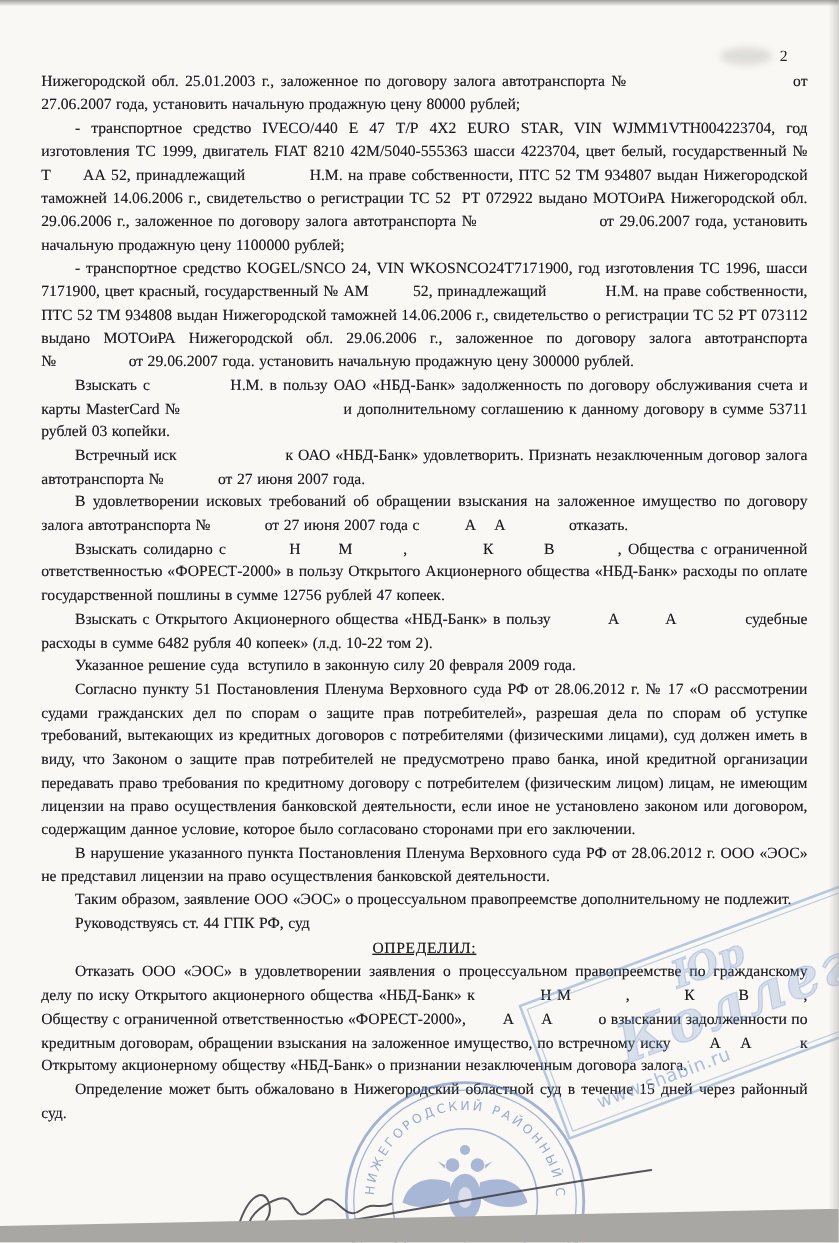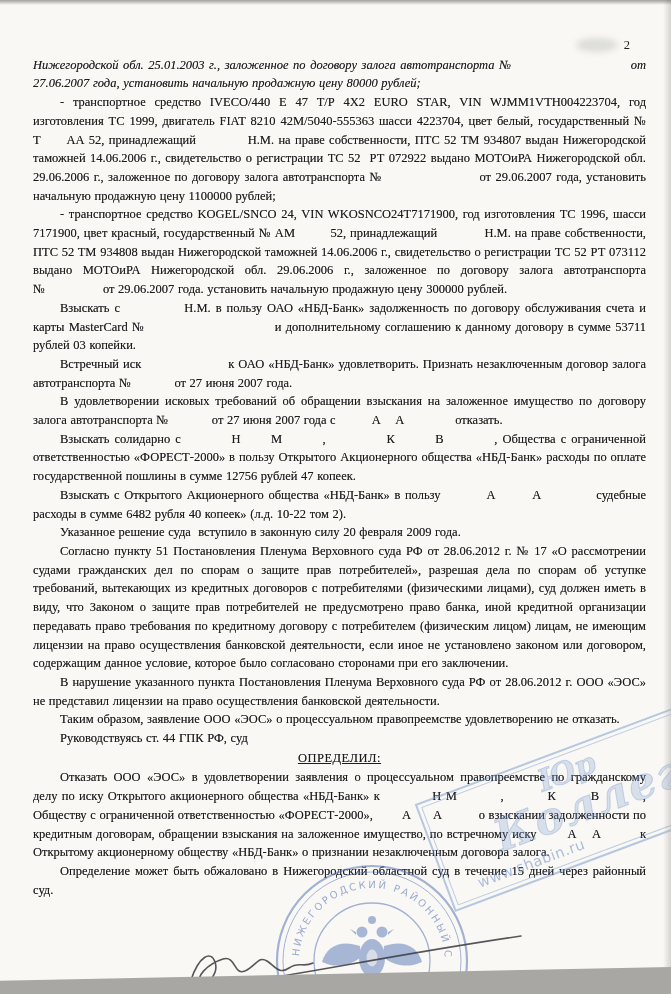--- a/index.html
+++ b/index.html
@@ -53,21 +53,21 @@
   .pagenum {
     text-align:right; padding-right:16px; margin:0 0 1px 0;
   }
   .content p {
     margin:0;
     text-align:justify;
     text-indent:27px;
     word-spacing:0.5px;
     text-shadow:0 0 0.4px rgba(30,30,35,0.55);
   }
-  .content p.no-indent { text-indent:0;font-style:italic; }
+  .content p.no-indent { text-indent:0; }
   .content p.heading {
     text-align:center; text-indent:0;
     letter-spacing:0.5px;
     margin:1px 0;
     text-decoration:underline;
   }
   
   .stamp {
     position:absolute; left:455px; top:797px; width:470px; height:115px;
     transform:rotate(-20.5deg); transform-origin:0 100%;
@@ -115,21 +115,21 @@
     <p>- транспортное средство IVECO/440 Е 47 Т/Р 4Х2 EURO STAR, VIN WJMM1VTH004223704, год изготовления ТС 1999, двигатель FIAT 8210 42М/5040-555363 шасси 4223704, цвет белый, государственный № Т&nbsp;&nbsp;&nbsp;&nbsp;&nbsp;&nbsp;АА 52, принадлежащий&nbsp;&nbsp;&nbsp;&nbsp;&nbsp;&nbsp;&nbsp;&nbsp;&nbsp;&nbsp;&nbsp;&nbsp;Н.М. на праве собственности, ПТС 52 ТМ 934807 выдан Нижегородской таможней 14.06.2006 г., свидетельство о регистрации ТС 52&nbsp; РТ 072922 выдано МОТОиРА Нижегородской обл. 29.06.2006 г., заложенное по договору залога автотранспорта №&nbsp;&nbsp;&nbsp;&nbsp;&nbsp;&nbsp;&nbsp;&nbsp;&nbsp;&nbsp;&nbsp;&nbsp;&nbsp;&nbsp;&nbsp;&nbsp;&nbsp;&nbsp;&nbsp;&nbsp;&nbsp;&nbsp;от 29.06.2007 года, установить начальную продажную цену 1100000 рублей;</p>
     <p>- транспортное средство KOGEL/SNCO 24, VIN WKOSNCO24T7171900, год изготовления ТС 1996, шасси 7171900, цвет красный, государственный № АМ&nbsp;&nbsp;&nbsp;&nbsp;&nbsp;&nbsp;&nbsp;&nbsp;&nbsp;52, принадлежащий&nbsp;&nbsp;&nbsp;&nbsp;&nbsp;&nbsp;&nbsp;&nbsp;&nbsp;&nbsp;&nbsp;&nbsp;Н.М. на праве собственности, ПТС 52 ТМ 934808 выдан Нижегородской таможней 14.06.2006 г., свидетельство о регистрации ТС 52 РТ 073112 выдано МОТОиРА Нижегородской обл. 29.06.2006 г., заложенное по договору залога автотранспорта №&nbsp;&nbsp;&nbsp;&nbsp;&nbsp;&nbsp;&nbsp;&nbsp;&nbsp;&nbsp;&nbsp;&nbsp;&nbsp;&nbsp;&nbsp;&nbsp;от 29.06.2007 года. установить начальную продажную цену 300000 рублей.</p>
     <p>Взыскать с&nbsp;&nbsp;&nbsp;&nbsp;&nbsp;&nbsp;&nbsp;&nbsp;&nbsp;&nbsp;&nbsp;&nbsp;&nbsp;Н.М. в пользу ОАО «НБД-Банк» задолженность по договору обслуживания счета и карты MasterCard №&nbsp;&nbsp;&nbsp;&nbsp;&nbsp;&nbsp;&nbsp;&nbsp;&nbsp;&nbsp;&nbsp;&nbsp;&nbsp;&nbsp;&nbsp;&nbsp;&nbsp;&nbsp;&nbsp;&nbsp;&nbsp;&nbsp;&nbsp;&nbsp;&nbsp;&nbsp;&nbsp;&nbsp;&nbsp;&nbsp;и дополнительному соглашению к данному договору в сумме 53711 рублей 03 копейки.</p>
     <p>Встречный иск&nbsp;&nbsp;&nbsp;&nbsp;&nbsp;&nbsp;&nbsp;&nbsp;&nbsp;&nbsp;&nbsp;&nbsp;&nbsp;&nbsp;&nbsp;&nbsp;&nbsp;&nbsp;&nbsp;&nbsp;&nbsp;&nbsp;к ОАО «НБД-Банк» удовлетворить. Признать незаключенным договор залога автотранспорта №&nbsp;&nbsp;&nbsp;&nbsp;&nbsp;&nbsp;&nbsp;&nbsp;&nbsp;&nbsp;&nbsp;&nbsp;от 27 июня 2007 года.</p>
     <p>В удовлетворении исковых требований об обращении взыскания на заложенное имущество по договору залога автотранспорта №&nbsp;&nbsp;&nbsp;&nbsp;&nbsp;&nbsp;&nbsp;&nbsp;&nbsp;&nbsp;&nbsp;&nbsp;от 27 июня 2007 года с&nbsp;&nbsp;&nbsp;&nbsp;&nbsp;&nbsp;&nbsp;&nbsp;&nbsp;&nbsp;А&nbsp;&nbsp;&nbsp;&nbsp;А&nbsp;&nbsp;&nbsp;&nbsp;&nbsp;&nbsp;&nbsp;&nbsp;&nbsp;&nbsp;&nbsp;&nbsp;&nbsp;&nbsp;отказать.</p>
     <p>Взыскать солидарно с&nbsp;&nbsp;&nbsp;&nbsp;&nbsp;&nbsp;&nbsp;&nbsp;&nbsp;&nbsp;Н&nbsp;&nbsp;&nbsp;&nbsp;&nbsp;&nbsp;М&nbsp;&nbsp;&nbsp;&nbsp;&nbsp;&nbsp;&nbsp;&nbsp;,&nbsp;&nbsp;&nbsp;&nbsp;&nbsp;&nbsp;&nbsp;&nbsp;&nbsp;&nbsp;&nbsp;&nbsp;К&nbsp;&nbsp;&nbsp;&nbsp;&nbsp;&nbsp;&nbsp;&nbsp;В&nbsp;&nbsp;&nbsp;&nbsp;&nbsp;&nbsp;&nbsp;&nbsp;&nbsp;&nbsp;, Общества с ограниченной ответственностью «ФОРЕСТ-2000» в пользу Открытого Акционерного общества «НБД-Банк» расходы по оплате государственной пошлины в сумме 12756 рублей 47 копеек.</p>
     <p>Взыскать с Открытого Акционерного общества «НБД-Банк» в пользу&nbsp;&nbsp;&nbsp;&nbsp;&nbsp;&nbsp;&nbsp;&nbsp;&nbsp;&nbsp;А&nbsp;&nbsp;&nbsp;&nbsp;&nbsp;&nbsp;&nbsp;&nbsp;А&nbsp;&nbsp;&nbsp;&nbsp;&nbsp;&nbsp;&nbsp;&nbsp;&nbsp;&nbsp;&nbsp;&nbsp;судебные расходы в сумме 6482 рубля 40 копеек» (л.д. 10-22 том 2).</p>
     <p>Указанное решение суда&nbsp; вступило в законную силу 20 февраля 2009 года.</p>
     <p>Согласно пункту 51 Постановления Пленума Верховного суда РФ от 28.06.2012 г. № 17 «О рассмотрении судами гражданских дел по спорам о защите прав потребителей», разрешая дела по спорам об уступке требований, вытекающих из кредитных договоров с потребителями (физическими лицами), суд должен иметь в виду, что Законом о защите прав потребителей не предусмотрено право банка, иной кредитной организации передавать право требования по кредитному договору с потребителем (физическим лицом) лицам, не имеющим лицензии на право осуществления банковской деятельности, если иное не установлено законом или договором, содержащим данное условие, которое было согласовано сторонами при его заключении.</p>
     <p>В нарушение указанного пункта Постановления Пленума Верховного суда РФ от 28.06.2012 г. ООО «ЭОС» не представил лицензии на право осуществления банковской деятельности.</p>
-    <p>Таким образом, заявление ООО «ЭОС» о процессуальном правопреемстве удовлетворению не отказать.</p>
+    <p>Таким образом, заявление ООО «ЭОС» о процессуальном правопреемстве дополнительному не подлежит.</p>
     <p>Руководствуясь ст. 44 ГПК РФ, суд</p>
     <p class="heading">ОПРЕДЕЛИЛ:</p>
     <p>Отказать ООО «ЭОС» в удовлетворении заявления о процессуальном правопреемстве по гражданскому делу по иску Открытого акционерного общества «НБД-Банк» к&nbsp;&nbsp;&nbsp;&nbsp;&nbsp;&nbsp;&nbsp;&nbsp;&nbsp;&nbsp;&nbsp;&nbsp;Н М&nbsp;&nbsp;&nbsp;&nbsp;&nbsp;&nbsp;&nbsp;&nbsp;&nbsp;&nbsp;,&nbsp;&nbsp;&nbsp;&nbsp;&nbsp;&nbsp;&nbsp;&nbsp;&nbsp;&nbsp;К&nbsp;&nbsp;&nbsp;&nbsp;&nbsp;&nbsp;&nbsp;&nbsp;В&nbsp;&nbsp;&nbsp;&nbsp;&nbsp;&nbsp;&nbsp;&nbsp;&nbsp;&nbsp;, Обществу с ограниченной ответственностью «ФОРЕСТ-2000»,&nbsp;&nbsp;&nbsp;&nbsp;&nbsp;&nbsp;&nbsp;&nbsp;А&nbsp;&nbsp;&nbsp;&nbsp;&nbsp;&nbsp;А&nbsp;&nbsp;&nbsp;&nbsp;&nbsp;&nbsp;&nbsp;&nbsp;&nbsp;&nbsp;о взыскании задолженности по кредитным договорам, обращении взыскания на заложенное имущество, по встречному иску&nbsp;&nbsp;&nbsp;&nbsp;&nbsp;&nbsp;&nbsp;&nbsp;А&nbsp;&nbsp;&nbsp;&nbsp;А&nbsp;&nbsp;&nbsp;&nbsp;&nbsp;&nbsp;&nbsp;&nbsp;&nbsp;&nbsp;к Открытому акционерному обществу «НБД-Банк» о признании незаключенным договора залога.</p>
     <p>Определение может быть обжаловано в Нижегородский областной суд в течение 15 дней через районный суд.</p>
 
   </div>
 
   <div class="stamp">
     <div class="stamp-inner">
       <span class="stamp-big1">Юр</span>

